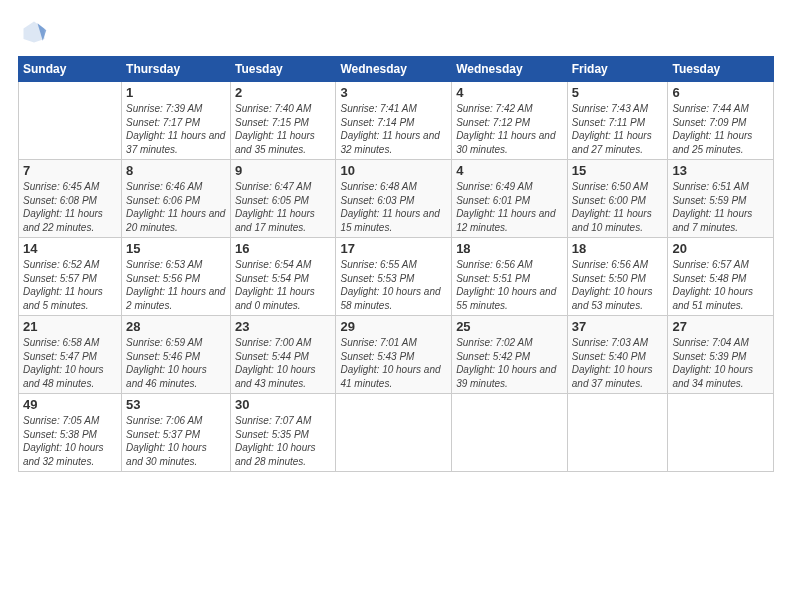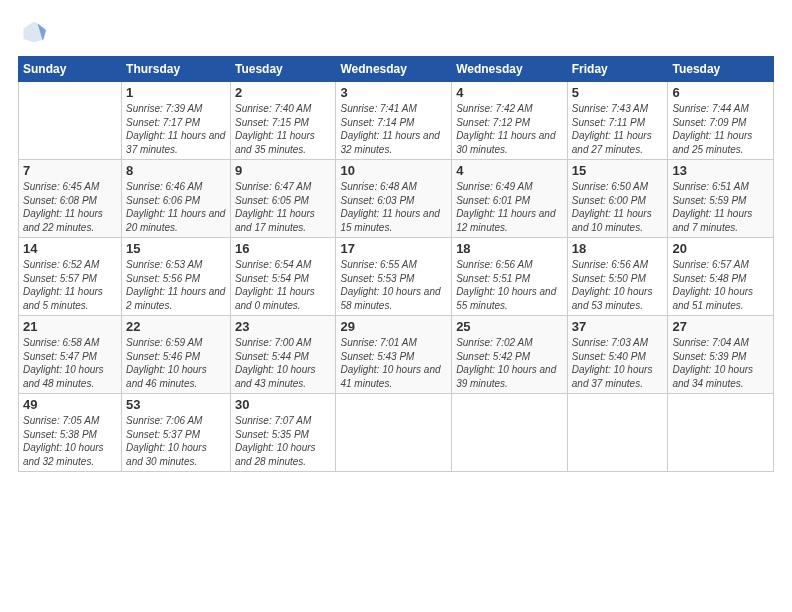--- a/index.html
+++ b/index.html
@@ -219,21 +219,21 @@
             <span class="day-num">20</span>
             <div class="day-info">Sunrise: 6:57 AM<br>Sunset: 5:48 PM<br>Daylight: 10 hours and 51 minutes.</div>
           </td>
         </tr>
         <tr>
           <td>
             <span class="day-num">21</span>
             <div class="day-info">Sunrise: 6:58 AM<br>Sunset: 5:47 PM<br>Daylight: 10 hours and 48 minutes.</div>
           </td>
           <td>
-            <span class="day-num">22</span>
+            <span class="day-num">28</span>
             <div class="day-info">Sunrise: 6:59 AM<br>Sunset: 5:46 PM<br>Daylight: 10 hours and 46 minutes.</div>
           </td>
           <td>
             <span class="day-num">23</span>
             <div class="day-info">Sunrise: 7:00 AM<br>Sunset: 5:44 PM<br>Daylight: 10 hours and 43 minutes.</div>
           </td>
           <td>
             <span class="day-num">29</span>
             <div class="day-info">Sunrise: 7:01 AM<br>Sunset: 5:43 PM<br>Daylight: 10 hours and 41 minutes.</div>
           </td>

